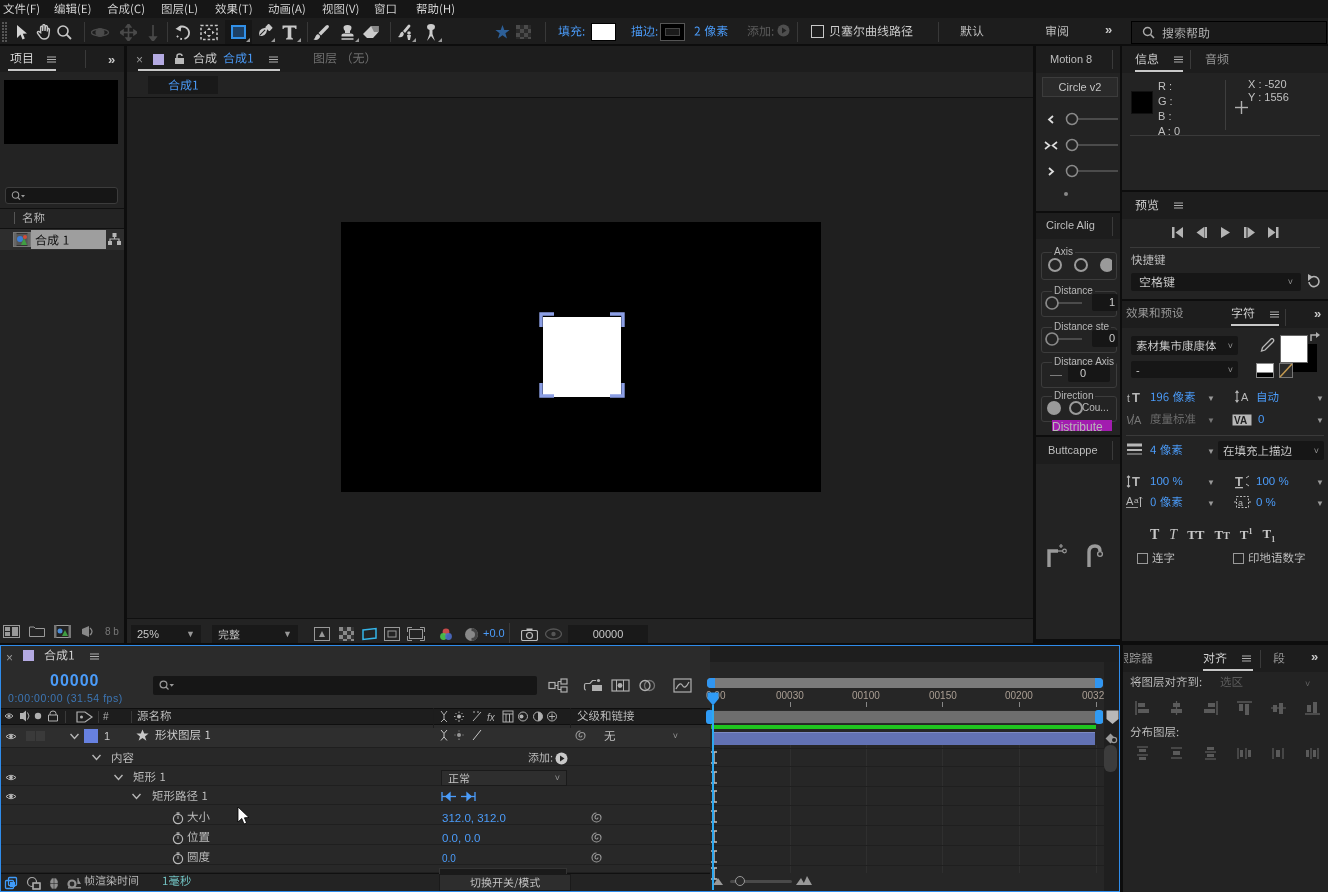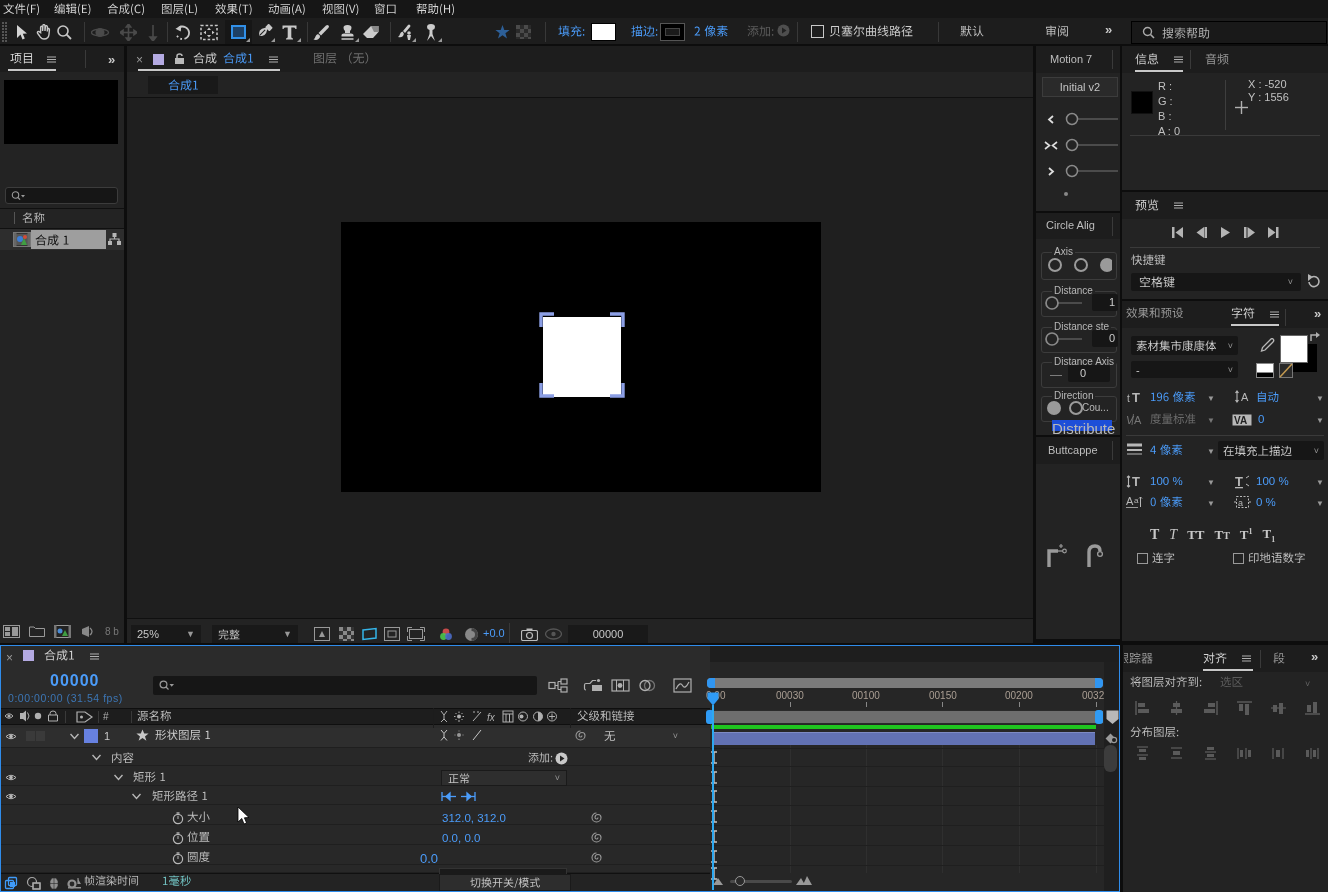--- a/index.html
+++ b/index.html
@@ -509,23 +509,23 @@
             <ellipse cx="8.5" cy="6" rx="8" ry="5" fill="none" stroke="#555" stroke-width="1.3"></ellipse>
             <circle cx="8.5" cy="6" r="2.2" fill="#555"></circle>
           </svg>
         </div>
         <div style="position:absolute;left:441px;top:6px;width:80px;height:18px;background:#191919;display:flex;align-items:center;justify-content:center;color:#c8c8c8;font-size:11px;">00000</div>
       </div>
     </div>
 <div style="position:absolute;left:1036px;top:46px;width:84px;height:593px;">
       <div style="position:absolute;left:0px;top:0px;width:84px;height:165px;background:#232323;"></div>
       <div style="position:absolute;left:0px;top:0px;width:84px;height:27px;background:#1d1d1d;"></div>
-      <div style="position:absolute;left:14px;top:7px;width:66px;height:14px;color:#bebebe;font-size:11px;">Motion 7</div>
+      <div style="position:absolute;left:14px;top:7px;width:66px;height:14px;color:#bebebe;font-size:11px;">Motion 8</div>
       <div style="position:absolute;left:76px;top:4px;width:1px;height:19px;background:#3a3a3a;"></div>
-      <div style="position:absolute;left:6px;top:31px;width:76px;height:20px;background:#2a2a2a;border:1px solid #3c3c3c;display:flex;align-items:center;justify-content:center;color:#c4c4c4;font-size:11px;">Initial v2</div>
+      <div style="position:absolute;left:6px;top:31px;width:76px;height:20px;background:#2a2a2a;border:1px solid #3c3c3c;display:flex;align-items:center;justify-content:center;color:#c4c4c4;font-size:11px;">Circle v2</div>
       <div style="position:absolute;left:8px;top:65px;width:14px;height:16px;display:flex;align-items:center;justify-content:center;color:#ddd;font-size:9px;font-weight:bold;">
         <svg width="8" height="9">
           <path d="M6 1 L2 4.5 L6 8" fill="none" stroke="#ddd" stroke-width="1.8"></path>
         </svg>
       </div>
       <div style="position:absolute;left:26px;top:65px;width:58px;height:16px;">
         <svg width="58" height="16">
           <line x1="14" y1="8" x2="56" y2="8" stroke="#5a5a5a" stroke-width="1.5"></line>
           <circle cx="10" cy="8" r="5.5" fill="#232323" stroke="#8a8a8a" stroke-width="1.5"></circle>
         </svg>
@@ -582,21 +582,21 @@
       <div style="position:absolute;left:16px;top:310px;width:60px;height:11px;background:#232323;color:#b8b8b8;font-size:10px;padding:0 2px;width:auto;">Distance Axis</div>
       <div style="position:absolute;left:14px;top:322px;width:12px;height:12px;color:#888;font-size:12px;">—</div>
       <div style="position:absolute;left:32px;top:319px;width:42px;height:17px;background:#161616;border-radius:2px;color:#ccc;font-size:11px;padding:2px 0 0 12px;">0</div>
       <div style="position:absolute;left:5px;top:350px;width:76px;height:26px;border:1px solid #3c3c3c;border-radius:3px;"></div>
       <div style="position:absolute;left:16px;top:344px;width:60px;height:11px;background:#232323;color:#b8b8b8;font-size:10px;padding:0 2px;width:auto;">Direction</div>
       <svg style="position:absolute;left:10px;top:353px" width="40" height="18">
         <circle cx="8" cy="9" r="7" fill="#9a9a9a"></circle>
         <circle cx="30" cy="9" r="6" fill="none" stroke="#9a9a9a" stroke-width="2"></circle>
       </svg>
       <div style="position:absolute;left:46px;top:356px;width:36px;height:12px;color:#b8b8b8;font-size:10px;">Cou...</div>
-      <div style="position:absolute;left:16px;top:374px;width:60px;height:11px;background:#1d4ed8;color:#b8b8b8;font-size:15px;">Distribute</div>
+      <div style="position:absolute;left:16px;top:374px;width:60px;height:11px;background:#a21caf;color:#b8b8b8;font-size:12px;">Distribute</div>
       <div style="position:absolute;left:0px;top:391px;width:84px;height:202px;background:#232323;"></div>
       <div style="position:absolute;left:0px;top:391px;width:84px;height:27px;background:#1d1d1d;"></div>
       <div style="position:absolute;left:12px;top:398px;width:70px;height:14px;color:#bebebe;font-size:11px;">Buttcappe</div>
       <div style="position:absolute;left:76px;top:395px;width:1px;height:19px;background:#3a3a3a;"></div>
       <div style="position:absolute;left:9px;top:495px;width:24px;height:28px;">
         <svg width="23" height="28">
           <path d="M4 26 L4 10 L13 10" fill="none" stroke="#9a9a9a" stroke-width="3.4"></path>
           <path d="M13 10 L18 10" stroke="#9a9a9a" stroke-width="1.3"></path>
           <circle cx="19.5" cy="10" r="1.8" fill="none" stroke="#9a9a9a" stroke-width="1.2"></circle>
           <path d="M16 3 L16 7 M14 5 L18 5" stroke="#9a9a9a" stroke-width="1.2"></path>
@@ -1186,21 +1186,21 @@
           <circle cx="6" cy="7" r="4.6" fill="none" stroke="#b8b8b8" stroke-width="1.2"></circle>
           <line x1="6" y1="7" x2="6" y2="3.8" stroke="#b8b8b8"></line>
           <line x1="4.5" y1="1" x2="7.5" y2="1" stroke="#b8b8b8" stroke-width="1.4"></line>
         </svg>
       </div>
       <div style="position:absolute;left:187px;top:206px;width:50px;height:14px;">
         <svg style="display:block" width="23.0" height="11.5" viewBox="0 -880 2000 1000">
           <path transform="scale(1,-1)" d="M337 631H656V555H337ZM271 684V502H727V684ZM470 352V294C470 236 449 154 182 103C197 88 215 62 223 46C503 111 537 212 537 291V352ZM521 161C601 126 707 74 761 42L792 97C736 128 629 177 551 210ZM246 442V183H314V383H681V188H751V442ZM81 799V-79H154V-41H844V-79H919V799ZM154 21V736H844V21ZM1386 644V557H1225V495H1386V329H1775V495H1937V557H1775V644H1701V557H1458V644ZM1701 495V389H1458V495ZM1757 203C1713 151 1651 110 1579 78C1508 111 1450 153 1408 203ZM1239 265V203H1369L1335 189C1376 133 1431 86 1497 47C1403 17 1298 -1 1192 -10C1203 -27 1217 -56 1222 -74C1347 -60 1469 -35 1576 7C1675 -37 1792 -65 1918 -80C1927 -61 1946 -31 1962 -15C1852 -5 1749 15 1660 46C1748 93 1821 157 1867 243L1820 268L1807 265ZM1473 827C1487 801 1502 769 1513 741H1126V468C1126 319 1119 105 1037 -46C1056 -52 1089 -68 1104 -80C1188 78 1201 309 1201 469V670H1948V741H1598C1586 773 1566 813 1548 845Z" fill="#c0c0c0"></path>
         </svg>
       </div>
-      <div style="position:absolute;left:420px;top:206px;width:130px;height:14px;display:flex;align-items:center;color:#4b9cfa;font-size:13px;">0.0</div>
+      <div style="position:absolute;left:442px;top:206px;width:130px;height:14px;display:flex;align-items:center;color:#4b9cfa;font-size:10px;">0.0</div>
       <div style="position:absolute;left:591px;top:207px;width:12px;height:12px;">
         <svg width="11" height="11">
           <path d="M5.5 1 A4.5 4.5 0 1 0 10 5.5 A3 3 0 1 0 4 5.5 A1.5 1.5 0 1 0 7 5.5" fill="none" stroke="#999" stroke-width="1.1"></path>
         </svg>
       </div>
       <div style="position:absolute;left:0px;top:228px;width:1120px;height:19px;background:#232323;border-top:1px solid #101010;"></div>
       <div style="position:absolute;left:4px;top:231px;width:80px;height:15px;">
         <svg width="80" height="15">
           <g fill="none" stroke="#3f9bfa" stroke-width="1.3">
             <rect x="1.5" y="4.5" width="8" height="8" rx="1"></rect>

